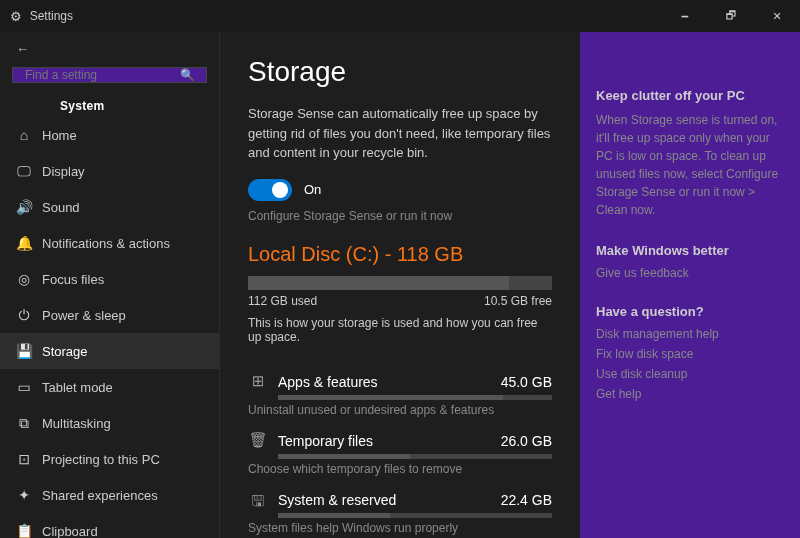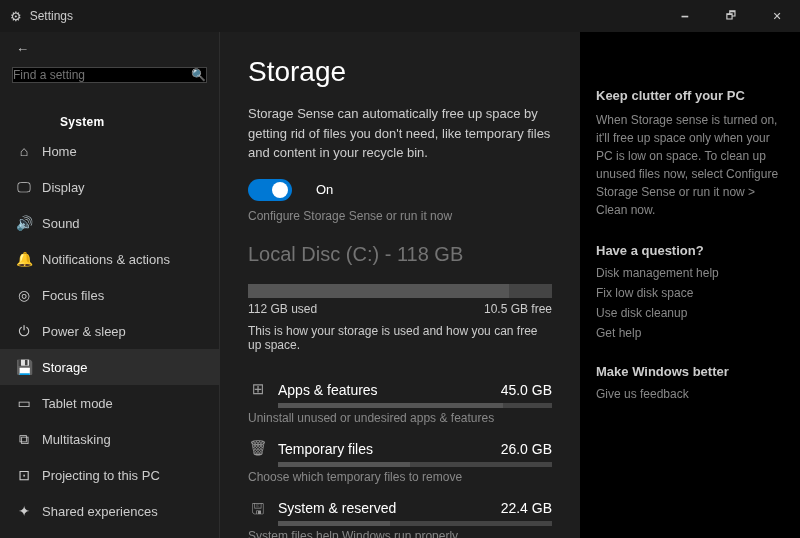--- a/index.html
+++ b/index.html
@@ -19,22 +19,22 @@
     
     .sidebar {
       width: 220px; min-width: 220px; background: #1e1e1e; padding-top: 32px;
       display: flex; flex-direction: column; border-right: 1px solid #2d2d2d; height: 538px; overflow-y: auto;
     }
     .sidebar-back {
       display: flex; align-items: center; gap: 8px; padding: 8px 16px; cursor: pointer;
       font-size: 13px; color: #ccc;
     }
     .sidebar-search {
-      margin: 4px 12px 24px; display: flex; align-items: center;
-      background: #000000; border: 1px solid #444; height: 32px; padding: 0 0;
+      margin: 4px 12px 8px; display: flex; align-items: center;
+      background: #4c1d95; border: 1px solid #444; height: 32px; padding: 0 12px;
     }
     .sidebar-search input {
       background: transparent; border: none; outline: none; color: #ccc; font-size: 12px; flex: 1;
     }
     .sidebar-search-icon { color: #888; font-size: 12px; }
     .sidebar-section-label {
       padding: 8px 16px 4px; font-size: 12px; font-weight: 700; color: #fff; letter-spacing: 0.3px; margin-left: 44px;
     }
     .sidebar-item {
       display: flex; align-items: center; gap: 10px; padding: 8px 16px; cursor: pointer;
@@ -48,54 +48,54 @@
       flex: 1; padding-top: 32px; background: #1e1e1e; display: flex; overflow: hidden;
     }
     .content {
       flex: 1; padding: 24px 28px; overflow-y: auto; max-height: 506px;
     }
     .page-title { font-size: 28px; font-weight: 300; color: #fff; margin-bottom: 16px; }
 
     .desc-text { font-size: 13px; color: #ccc; line-height: 1.5; margin-bottom: 16px; max-width: 480px; }
 
     
-    .toggle-row { display: flex; align-items: center; gap: 24px; margin-bottom: 8px; }
+    .toggle-row { display: flex; align-items: center; gap: 12px; margin-bottom: 8px; }
     .toggle {
       width: 44px; height: 22px; background: #0078d4; border-radius: 11px; position: relative; cursor: pointer;
       flex-shrink: 0;
     }
     .toggle-knob {
       position: absolute; width: 16px; height: 16px; background: #fff; border-radius: 50%;
       top: 3px; left: 24px; transition: left 0.2s;
     }
     .toggle-label { font-size: 13px; color: #fff; }
 
     .configure-link { font-size: 12px; color: #888; margin-bottom: 20px; cursor: pointer; }
 
     
-    .disc-title { font-size: 20px; font-weight: 400; color: #737373; margin-bottom: 18px; }
+    .disc-title { font-size: 20px; font-weight: 400; color: #f97316; margin-bottom: 10px; }
     .disc-bar-container { margin-bottom: 4px; }
     .disc-bar-bg { width: 100%; height: 14px; background: #444; position: relative; }
     .disc-bar-used { height: 14px; background: #555; }
     .disc-bar-labels { display: flex; justify-content: space-between; font-size: 12px; color: #ccc; margin-bottom: 8px; }
     .disc-help-text { font-size: 12px; color: #ccc; margin-bottom: 28px; }
 
     
     .storage-item { margin-bottom: 14px; }
     .storage-item-header { display: flex; align-items: center; gap: 10px; margin-bottom: 3px; }
     .storage-item-icon { width: 20px; height: 20px; flex-shrink: 0; color: #999; font-size: 15px; text-align: center; }
     .storage-item-name { font-size: 14px; color: #fff; flex: 1; }
     .storage-item-size { font-size: 14px; color: #fff; }
     .storage-item-bar-wrap { margin-left: 30px; margin-bottom: 3px; }
     .storage-item-bar-bg { width: 100%; height: 5px; background: #444; }
     .storage-item-bar-fill { height: 5px; background: #555; }
     .storage-item-desc { font-size: 12px; color: #888; }
 
     
-    .right-panel { width: 220px; min-width: 220px; padding: 56px 20px 20px 16px; background: #000000; }
+    .right-panel { width: 220px; min-width: 220px; padding: 56px 20px 20px 16px; background: #4c1d95; }
     .rp-section { margin-bottom: 24px; }
     .rp-title { font-size: 13px; color: #ccc; margin-bottom: 8px; font-weight: 600; }
     .rp-body { font-size: 12px; color: #888; line-height: 1.5; }
     .rp-link { font-size: 12px; color: #888; display: block; margin-bottom: 6px; cursor: pointer; }
   </style>
 </head>
 <body>
 
 <div class="titlebar">
   <div class="titlebar-left">
@@ -239,28 +239,28 @@
     </div>
 
   </div>
       </div>
   </div>
 
   <div class="right-panel">
     <div class="rp-section">
       <div class="rp-title">Keep clutter off your PC</div>
       <div class="rp-body">When Storage sense is turned on, it'll free up space only when your PC is low on space. To clean up unused files now, select Configure Storage Sense or run it now &gt; Clean now.</div>
+    </div>
+    <div class="rp-section">
+      <div class="rp-title">Make Windows better</div>
+      <a class="rp-link">Give us feedback</a>
     </div>
     <div class="rp-section">
       <div class="rp-title">Have a question?</div>
       <div id="question-links">
           <a class="rp-link">Disk management help</a>
           <a class="rp-link">Fix low disk space</a>
           <a class="rp-link">Use disk cleanup</a>
           <a class="rp-link">Get help</a>
         </div>
     </div>
-    <div class="rp-section">
-      <div class="rp-title">Make Windows better</div>
-      <a class="rp-link">Give us feedback</a>
-    </div>
   </div>
 </div>
 
 </body></html>

